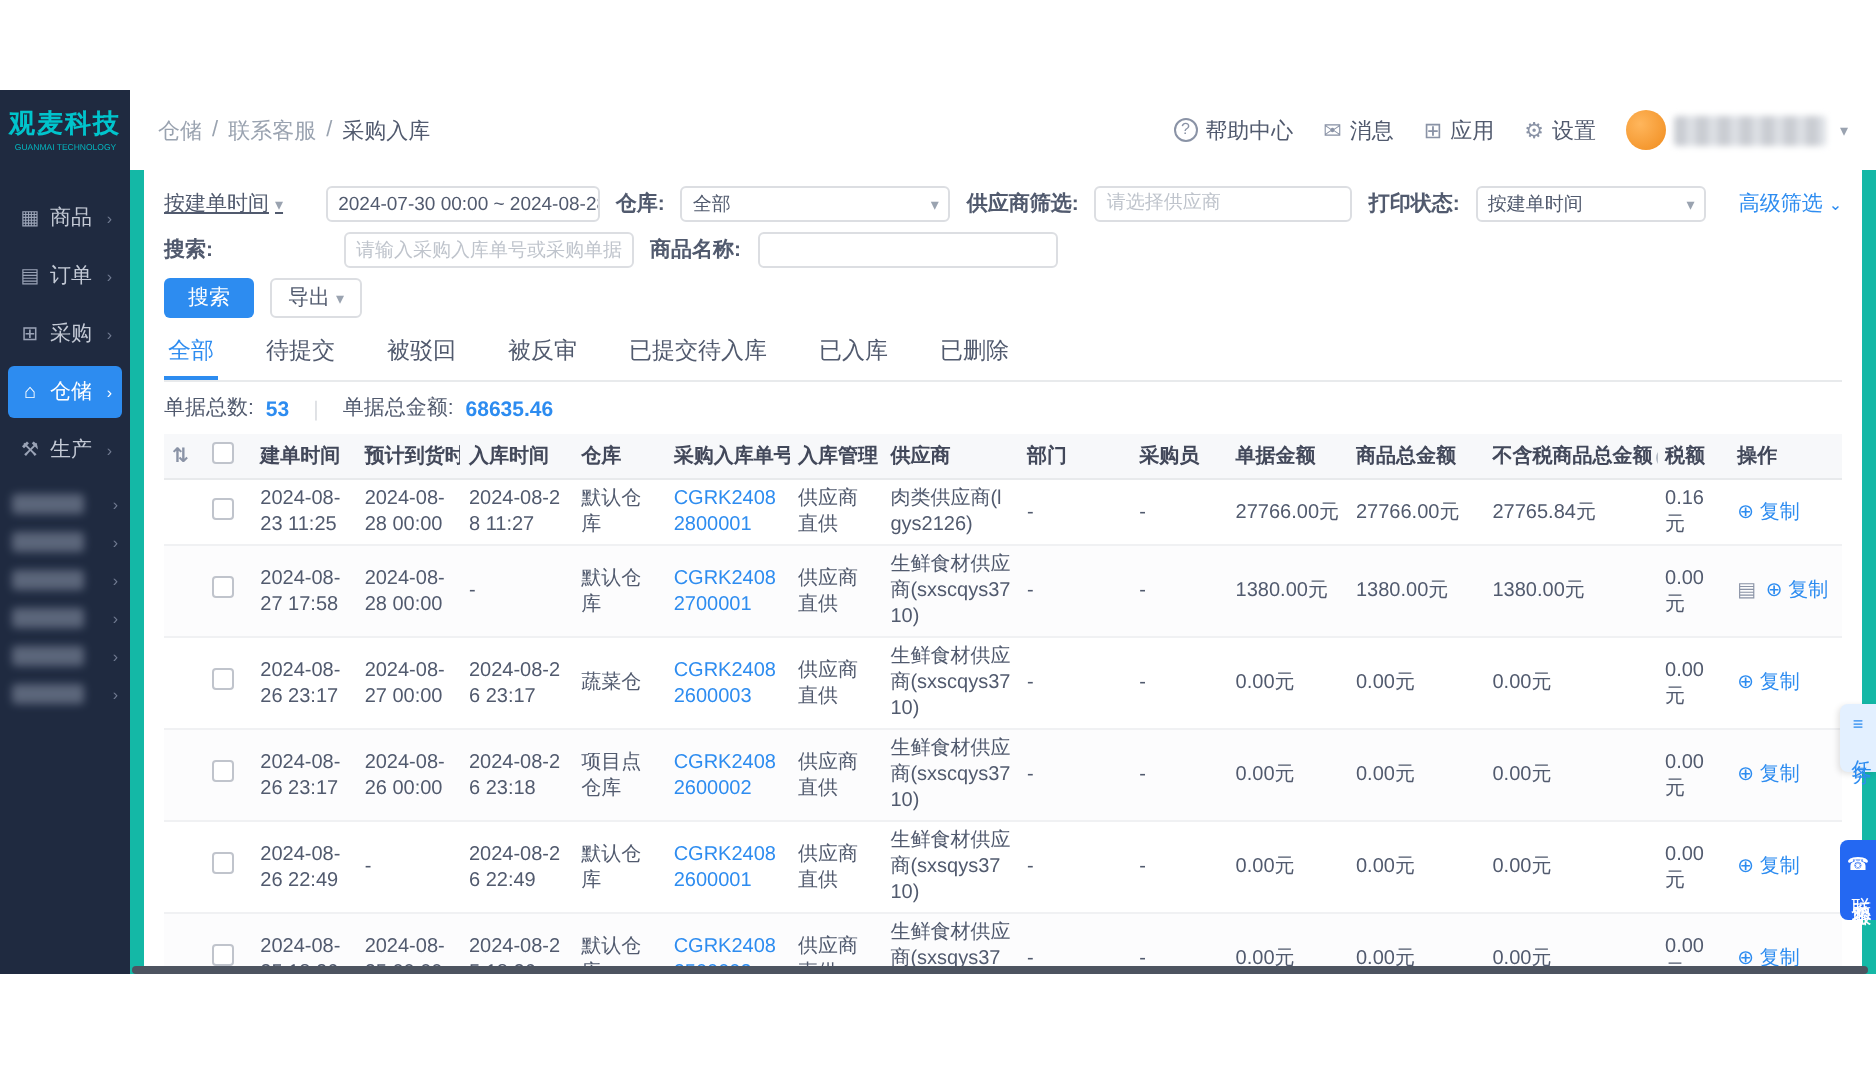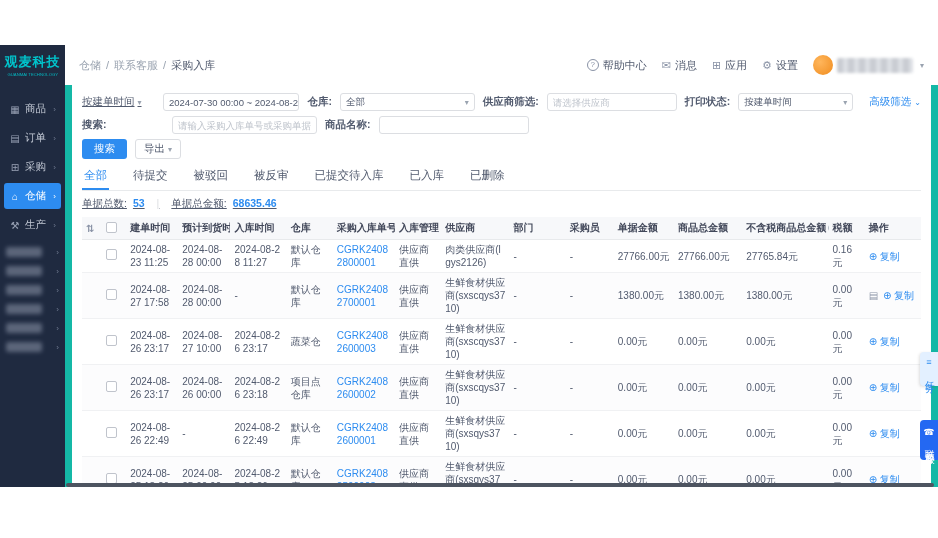--- a/index.html
+++ b/index.html
@@ -43,36 +43,36 @@
   .frow{display:flex;align-items:center;gap:8px;margin-bottom:5px;font-size:10.5px;color:#515a6e;flex-shrink:0;}
   .frow label{white-space:nowrap;font-weight:bold;}
   .ftype{display:inline-flex;align-items:center;white-space:nowrap;cursor:pointer;width:82px;text-decoration:underline;}
   .finput,.fselect{height:18px;border:1px solid #dcdee2;border-radius:3px;background:#fff;font-size:9.5px;color:#515a6e;padding:0 5px;display:inline-flex;align-items:center;font-family:inherit;}
   input.finput{outline:none;}
   input.finput::placeholder{color:#bfc4cc;}
   .fdate{width:152px;justify-content:space-between;white-space:nowrap;overflow:hidden;cursor:pointer;}
   .fselect{justify-content:space-between;cursor:pointer;}
   .w150{width:150px;}
   .w145{width:145px;}
-  .w130{width:130px;}
+  .w130{width:130px;font-family:Liberation Serif, serif;}
   .w128{width:128px;}
   .spacer{flex:1;}
   .adv{color:#2d8cf0;cursor:pointer;white-space:nowrap;display:inline-flex;align-items:center;}
   .adv .caret{color:#2d8cf0;}
   .lbl-srch{width:82px;}
   .btn-primary{background:#2d8cf0;color:#fff;border:none;border-radius:3px;font-size:10.5px;padding:3px 12px;cursor:pointer;font-family:Liberation Serif, serif;}
   .btn-plain{border:1px solid #dcdee2;border-radius:3px;background:#fff;font-size:10.5px;padding:2px 8px;cursor:pointer;display:inline-flex;align-items:center;}
 
   
   .tabs{display:flex;gap:22px;font-size:11.5px;color:#515a6e;border-bottom:1px solid #e8eaec;flex-shrink:0;}
   .tab{padding:4px 2px 5px;cursor:pointer;border-bottom:2px solid transparent;}
   .tab.active{color:#2d8cf0;border-bottom-color:#2d8cf0;}
 
   
-  .summary{display:flex;align-items:flex-start;font-size:10.5px;color:#515a6e;padding:6px 0;flex-shrink:0;gap:6px;text-decoration:underline;}
+  .summary{display:flex;align-items:flex-end;font-size:10.5px;color:#515a6e;padding:6px 0;flex-shrink:0;gap:6px;}
   .sum-val{color:#2d8cf0;font-weight:bold;}
   .sum-div{color:#dcdee2;margin:0 6px;}
   .sum-right{margin-left:auto;display:flex;align-items:center;gap:10px;}
   .btn-new{background:#2d8cf0;color:#fff;border:none;border-radius:3px;font-size:10.5px;padding:3px 9px;cursor:pointer;font-family:inherit;}
   .imp{cursor:pointer;color:#515a6e;}
 
   
   .table-wrap{flex:1;overflow:hidden;min-height:0;}
   table{width:100%;border-collapse:collapse;table-layout:fixed;font-size:10px;color:#515a6e;}
   thead th{background:#f7f8fa;font-weight:bold;text-align:left;padding:4px 4px;border-bottom:1px solid #e8eaec;font-size:10px;white-space:nowrap;overflow:hidden;color:#42485a;}
@@ -341,21 +341,21 @@
     <td class="ops">
       <span class="print-icon">▤</span>
       <a class="link"><span class="op-ico">⊕</span> <span>复制</span></a>
     </td>
   </tr>
 
   <tr>
     <td class="c-exp"></td>
     <td class="c-chk"><span class="checkbox"></span></td>
     <td>2024-08-26 23:17</td>
-    <td>2024-08-27 10:00</td>
+    <td>2024-08-27 00:00</td>
     <td>2024-08-26 23:17</td>
     <td>蔬菜仓</td>
     <td><a class="link">CGRK24082600003</a></td>
     <td>供应商直供</td>
     <td>生鲜食材供应商(sxscqys3710)</td>
     <td>-</td>
     <td>-</td>
     <td>0.00元</td>
     <td>0.00元</td>
     <td>0.00元</td>

